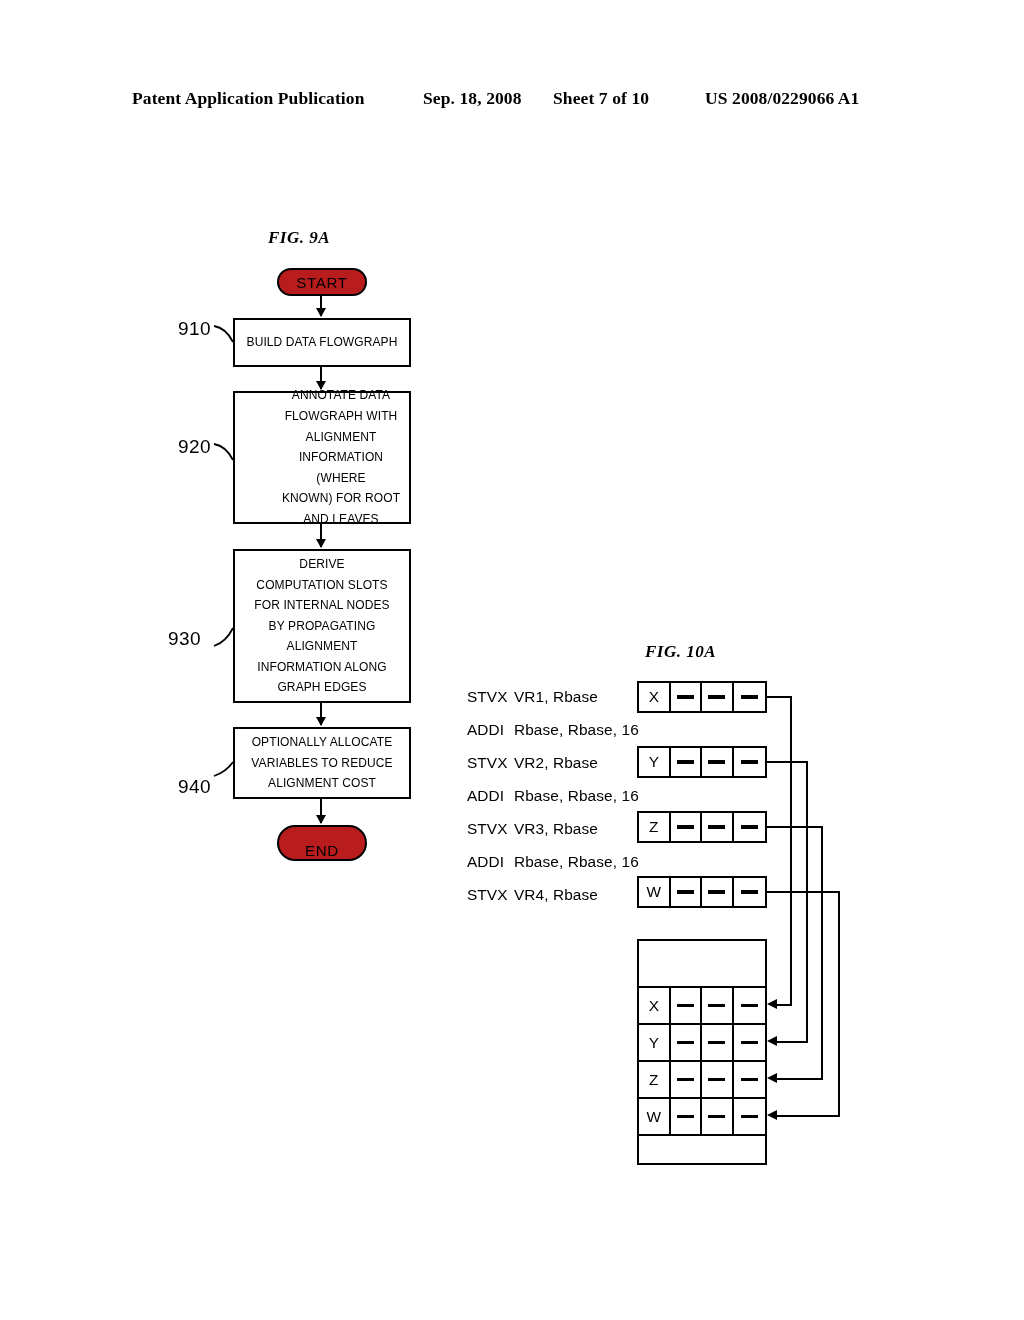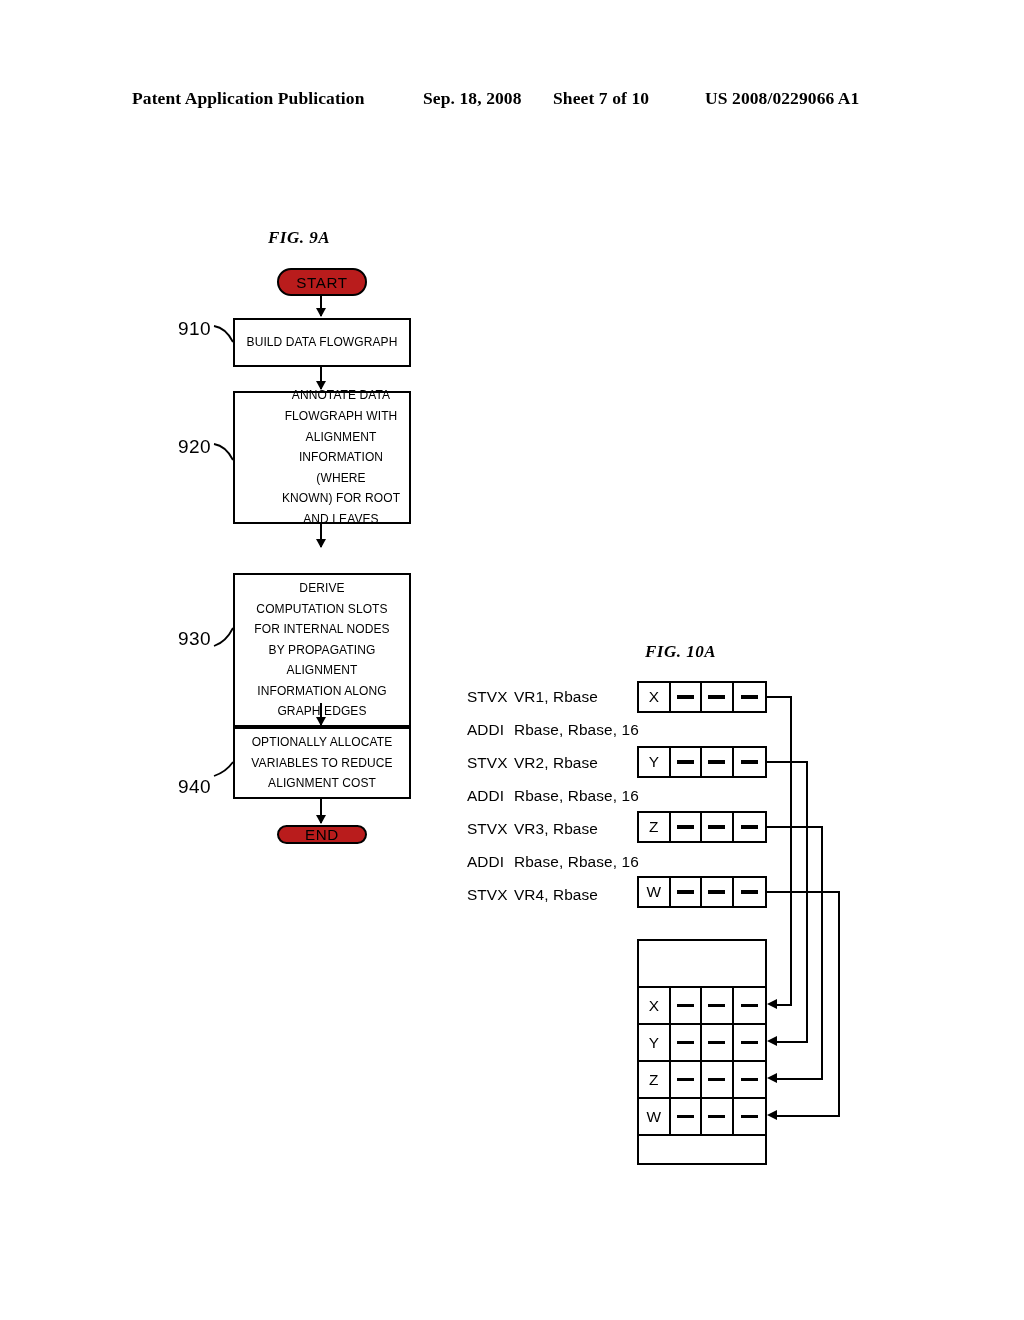--- a/index.html
+++ b/index.html
@@ -223,49 +223,49 @@
 KNOWN) FOR ROOT
 AND LEAVES</span>
   </div>
   <div class="ref-num" style="left:178px; top:436px;">920</div>
   <svg class="ref-lead" style="left:214px; top:440px;">
     <path d="M 0 4 Q 12 6 19 20" stroke="#000" stroke-width="1.8" fill="none"></path>
   </svg>
 
   <div class="conn" style="left:320px; top:524px; height:23px;"></div>
 
-  <div class="fc-box" style="left:233px; top:549px; width:178px; height:154px;margin-top:24px;">
+  <div class="fc-box" style="left:233px; top:549px; width:178px; height:154px;">
     <span class="txt" style="white-space:pre-line;">DERIVE
 COMPUTATION SLOTS
 FOR INTERNAL NODES
 BY PROPAGATING
 ALIGNMENT
 INFORMATION ALONG
 GRAPH EDGES</span>
   </div>
-  <div class="ref-num" style="left:178px; top:628px;">930</div>
+  <div class="ref-num" style="left:168px; top:628px;">930</div>
   <svg class="ref-lead" style="left:214px; top:624px;">
     <path d="M 19 4 Q 12 18 0 22" stroke="#000" stroke-width="1.8" fill="none"></path>
   </svg>
 
   <div class="conn" style="left:320px; top:703px; height:22px;"></div>
 
   <div class="fc-box" style="left:233px; top:727px; width:178px; height:72px;">
     <span class="txt" style="white-space:pre-line;">OPTIONALLY ALLOCATE
 VARIABLES TO REDUCE
 ALIGNMENT COST</span>
   </div>
   <div class="ref-num" style="left:178px; top:776px;">940</div>
   <svg class="ref-lead" style="left:214px; top:758px;">
     <path d="M 19 4 Q 12 14 0 18" stroke="#000" stroke-width="1.8" fill="none"></path>
   </svg>
 
   <div class="conn" style="left:320px; top:799px; height:24px;"></div>
 
-  <div class="fc-term" style="left:277px; top:825px; width:90px; height:19px;">
+  <div class="fc-term" style="left:277px; top:825px; width:90px; height:36px;align-items:flex-end;">
     <span>END</span>
   </div>
 
   <div class="fig-title" id="fig10a-title">FIG. 10A</div>
 
   <div class="instr" style="left:467px; top:688px;">
     <span class="op">STVX</span>
     <span class="arg">VR1, Rbase</span>
   </div>
   <div class="instr" style="left:467px; top:721px;">

